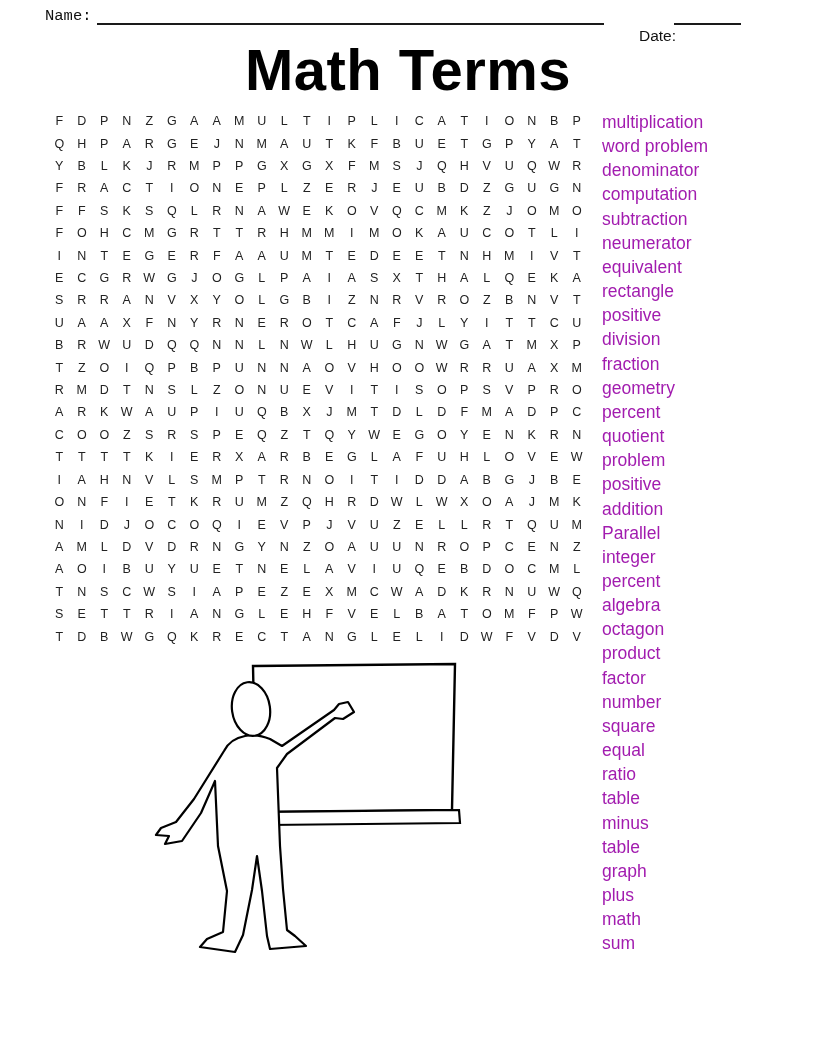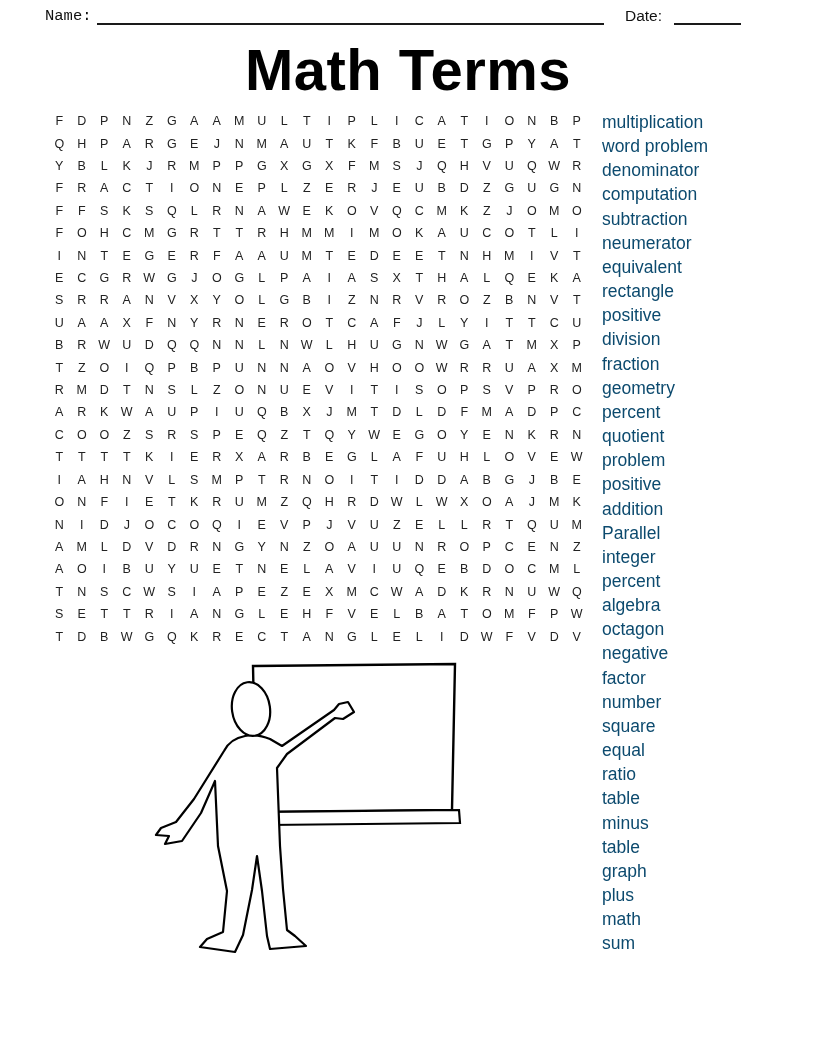--- a/index.html
+++ b/index.html
@@ -9,21 +9,21 @@
     position: relative;
     font-family: "Liberation Sans", sans-serif;
     color: #000;
     overflow: hidden;
   }
   .page { position: absolute; inset: 0; background: #fff; }
 
   
   .hdr-label { position: absolute; top: 7px; font-size: 15.5px; color: #111; }
   .name-label { left: 45px; font-family: Liberation Mono, monospace; }
-  .date-label { left: 625px; }
+  .date-label { left: 639px; margin-top: 20px; }
   .blank-line { position: absolute; top: 6px; height: 19px; border-bottom: 2px solid #1a1a1a; }
   .name-line { left: 97px;  width: 507px; }
   .date-line { left: 674px; width: 67px; }
 
   
   .title {
     position: absolute; top: 36px; left: 0; right: 0;
     text-align: center;
     font-size: 58px; font-weight: 600; letter-spacing: 0.5px;
     color: #000;
@@ -41,21 +41,21 @@
     font-size: 12.5px; font-weight: 400; color: #222;
     font-family: "Liberation Sans", sans-serif;
   }
 
   
   .words {
     position: absolute; left: 602px; top: 110px;
     list-style: none;
   }
   .words li {
-    font-size: 17.5px; line-height: 24.15px; color: #0c4a6e;
+    font-size: 17.5px; line-height: 24.15px; color: #a21caf;
     white-space: nowrap;
   }
 
   
   .illus { position: absolute; left: 148px; top: 648px; width: 332px; height: 318px; }
 </style>
 </head>
 <body>
 
 <div class="page">
@@ -662,21 +662,21 @@
       <li>percent</li>
       <li>quotient</li>
       <li>problem</li>
       <li>positive</li>
       <li>addition</li>
       <li>Parallel</li>
       <li>integer</li>
       <li>percent</li>
       <li>algebra</li>
       <li>octagon</li>
-      <li>negative</li>
+      <li>product</li>
       <li>factor</li>
       <li>number</li>
       <li>square</li>
       <li>equal</li>
       <li>ratio</li>
       <li>table</li>
       <li>minus</li>
       <li>table</li>
       <li>graph</li>
       <li>plus</li>

